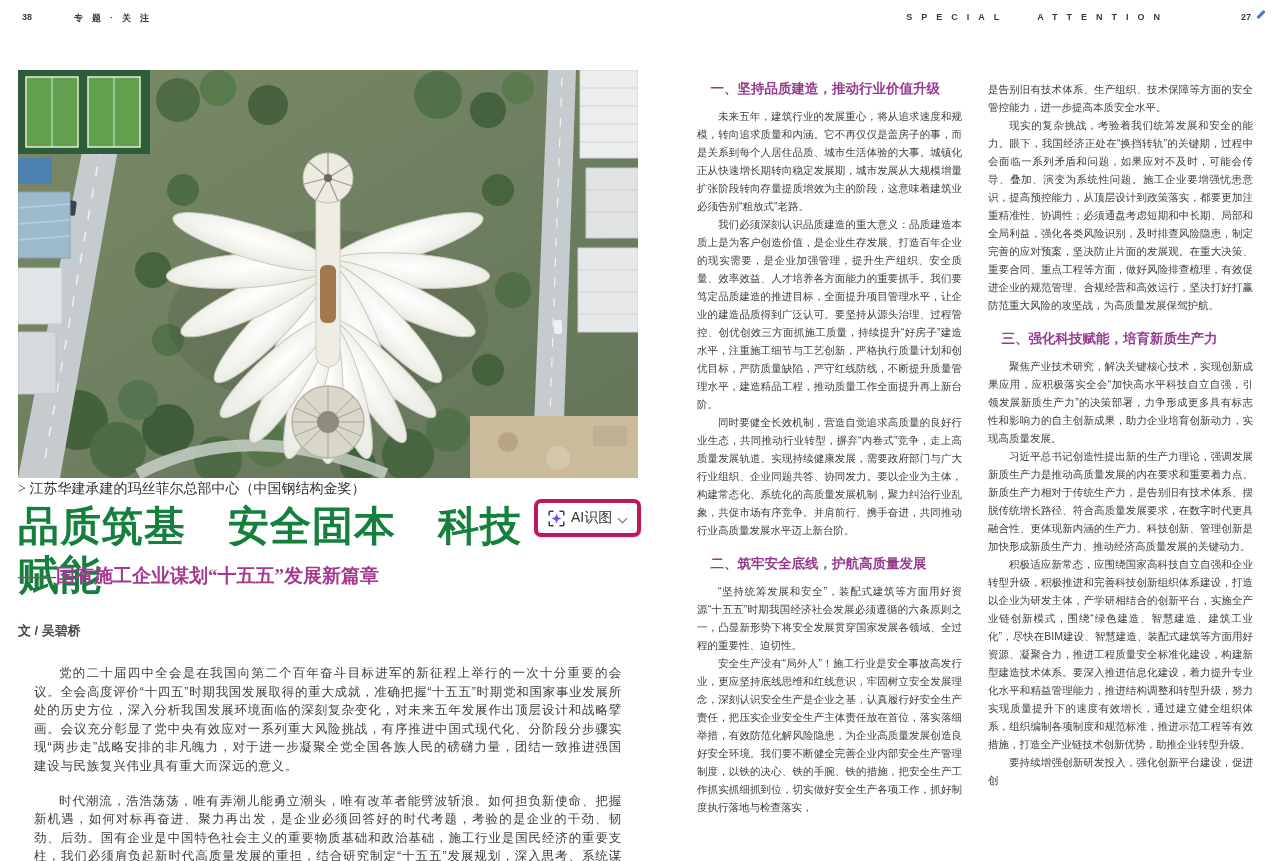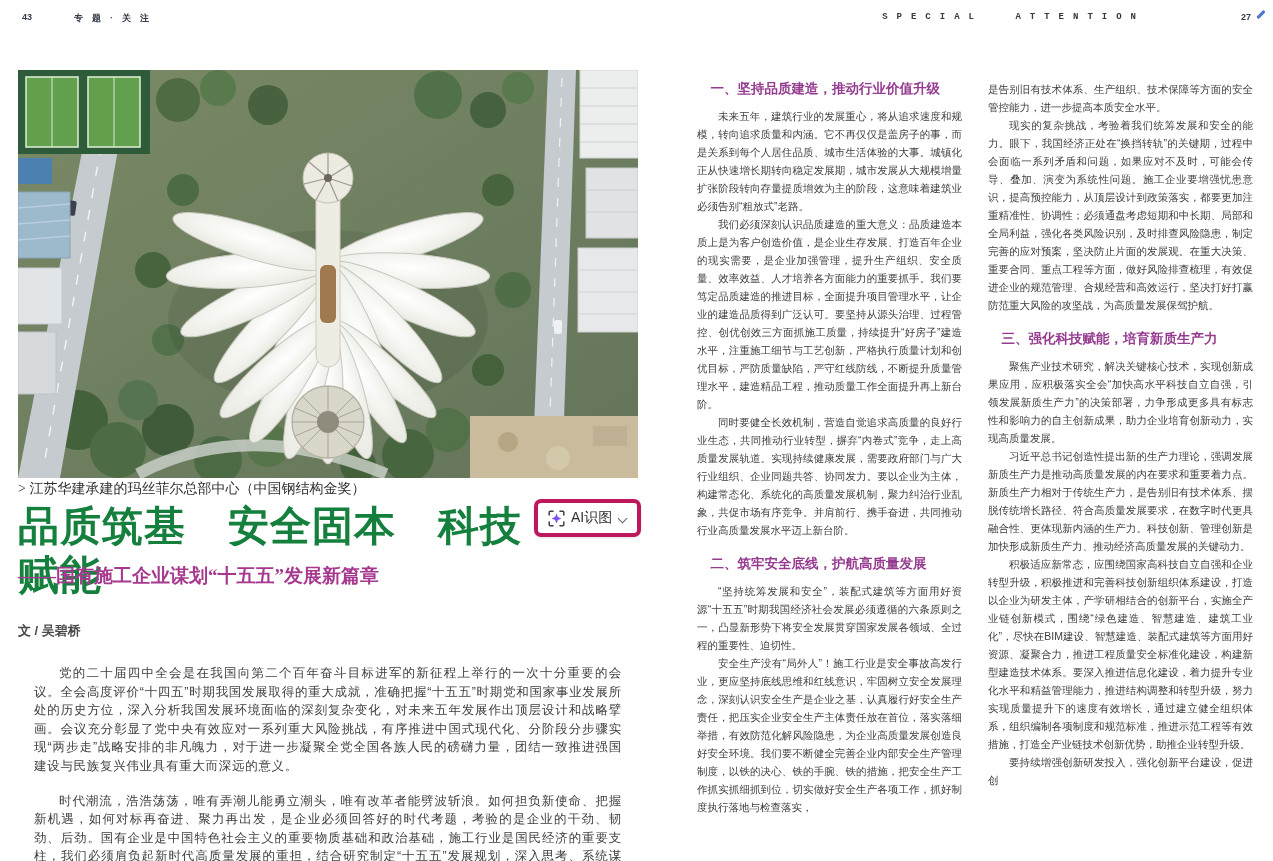--- a/index.html
+++ b/index.html
@@ -4,21 +4,21 @@
 <style>
   html,body{margin:0;padding:0;background:#ffffff;width:1273px;height:861px;overflow:hidden;
     font-family:"Liberation Sans","DejaVu Sans",sans-serif;color:#3e3e3e;}
   .spread{position:relative;width:1273px;height:861px;background:#fff;}
 
   
   .runhead{position:absolute;top:10px;left:0;width:100%;height:20px;font-size:9px;
     color:#343b46;font-weight:bold;}
   .pageno-left{position:absolute;left:22px;top:2px;}
   .section-cn{position:absolute;left:74px;top:2px;letter-spacing:9px;}
-  .section-en{position:absolute;right:128px;top:2px;letter-spacing:9px;word-spacing:18px;font-family:Liberation Mono, monospace;}
+  .section-en{position:absolute;right:104px;top:2px;letter-spacing:9px;word-spacing:18px;}
   .pageno-right{position:absolute;right:22px;top:2px;}
   .corner-deco{position:absolute;right:7px;top:3px;width:10px;height:3px;
     background:#4a77c9;transform:rotate(-45deg);border-radius:1px;}
 
   
   .photo{position:absolute;left:18px;top:70px;width:620px;height:408px;overflow:hidden;
     background:#6d7c5f;}
   .photo svg{display:block;}
   .caption{position:absolute;left:18px;top:480px;width:620px;font-size:14px;color:#2f2f2f;
     font-weight:normal;font-family:"Liberation Serif","DejaVu Serif",serif;}
@@ -48,21 +48,21 @@
   .col .sec-heading{font-size:13.5px;font-weight:bold;color:#963c90;
     margin:16px 0 9px 0;text-indent:1em;text-align:left;}
   .col .sec-heading.first{margin-top:0;}
 </style>
 </head>
 <body>
 
 <div class="spread">
 
   <div class="runhead">
-    <span class="pageno-left">43</span>
+    <span class="pageno-left">38</span>
     <span class="section-cn">专题·关注</span>
     <span class="section-en">SPECIAL ATTENTION</span>
     <span class="pageno-right">27</span>
     <span class="corner-deco"></span>
   </div>
 
   <figure class="photo" style="margin:0">
     <svg width="620" height="408" viewBox="0 0 620 408" xmlns="http://www.w3.org/2000/svg">
       <defs>
         <linearGradient id="bgGrad" x1="0" y1="0" x2="1" y2="1">

